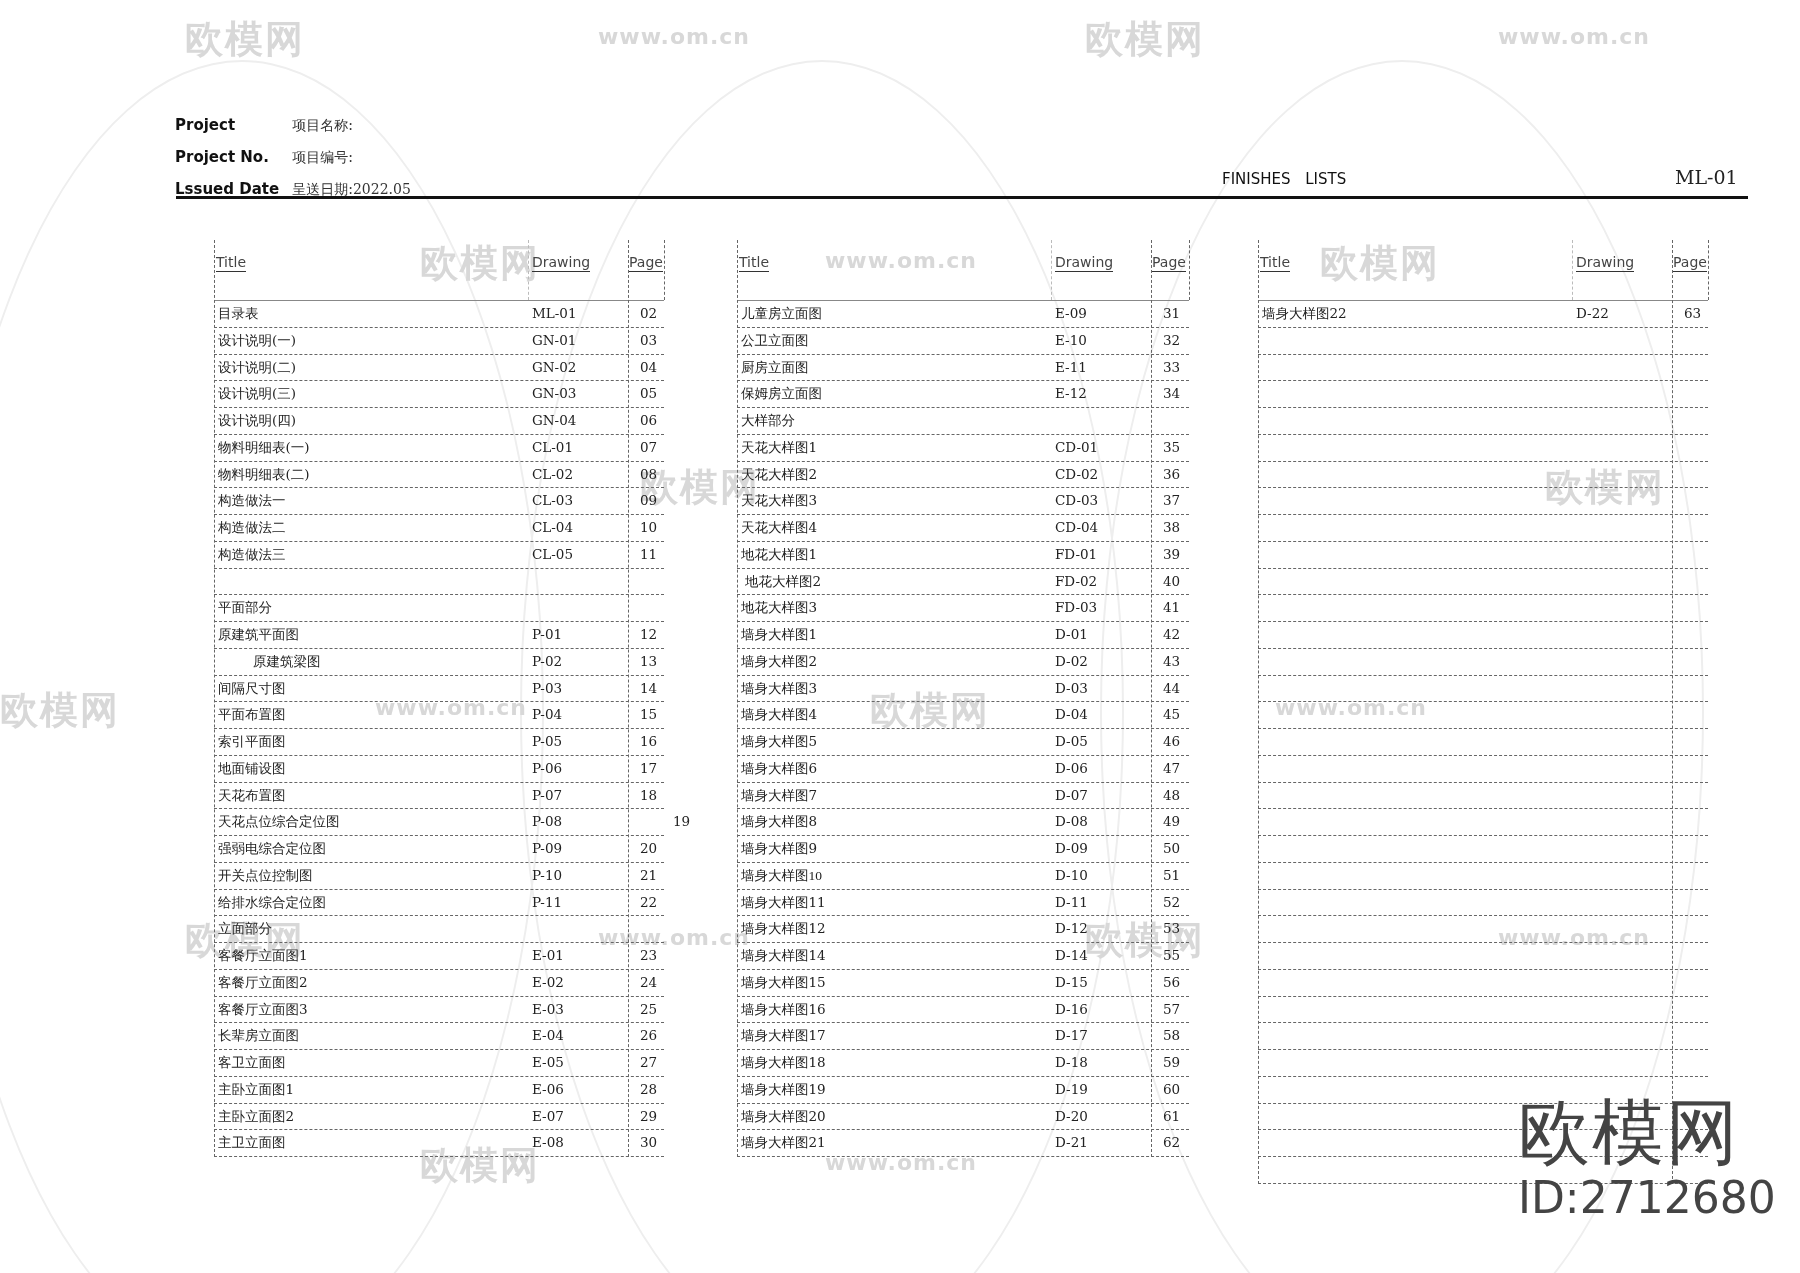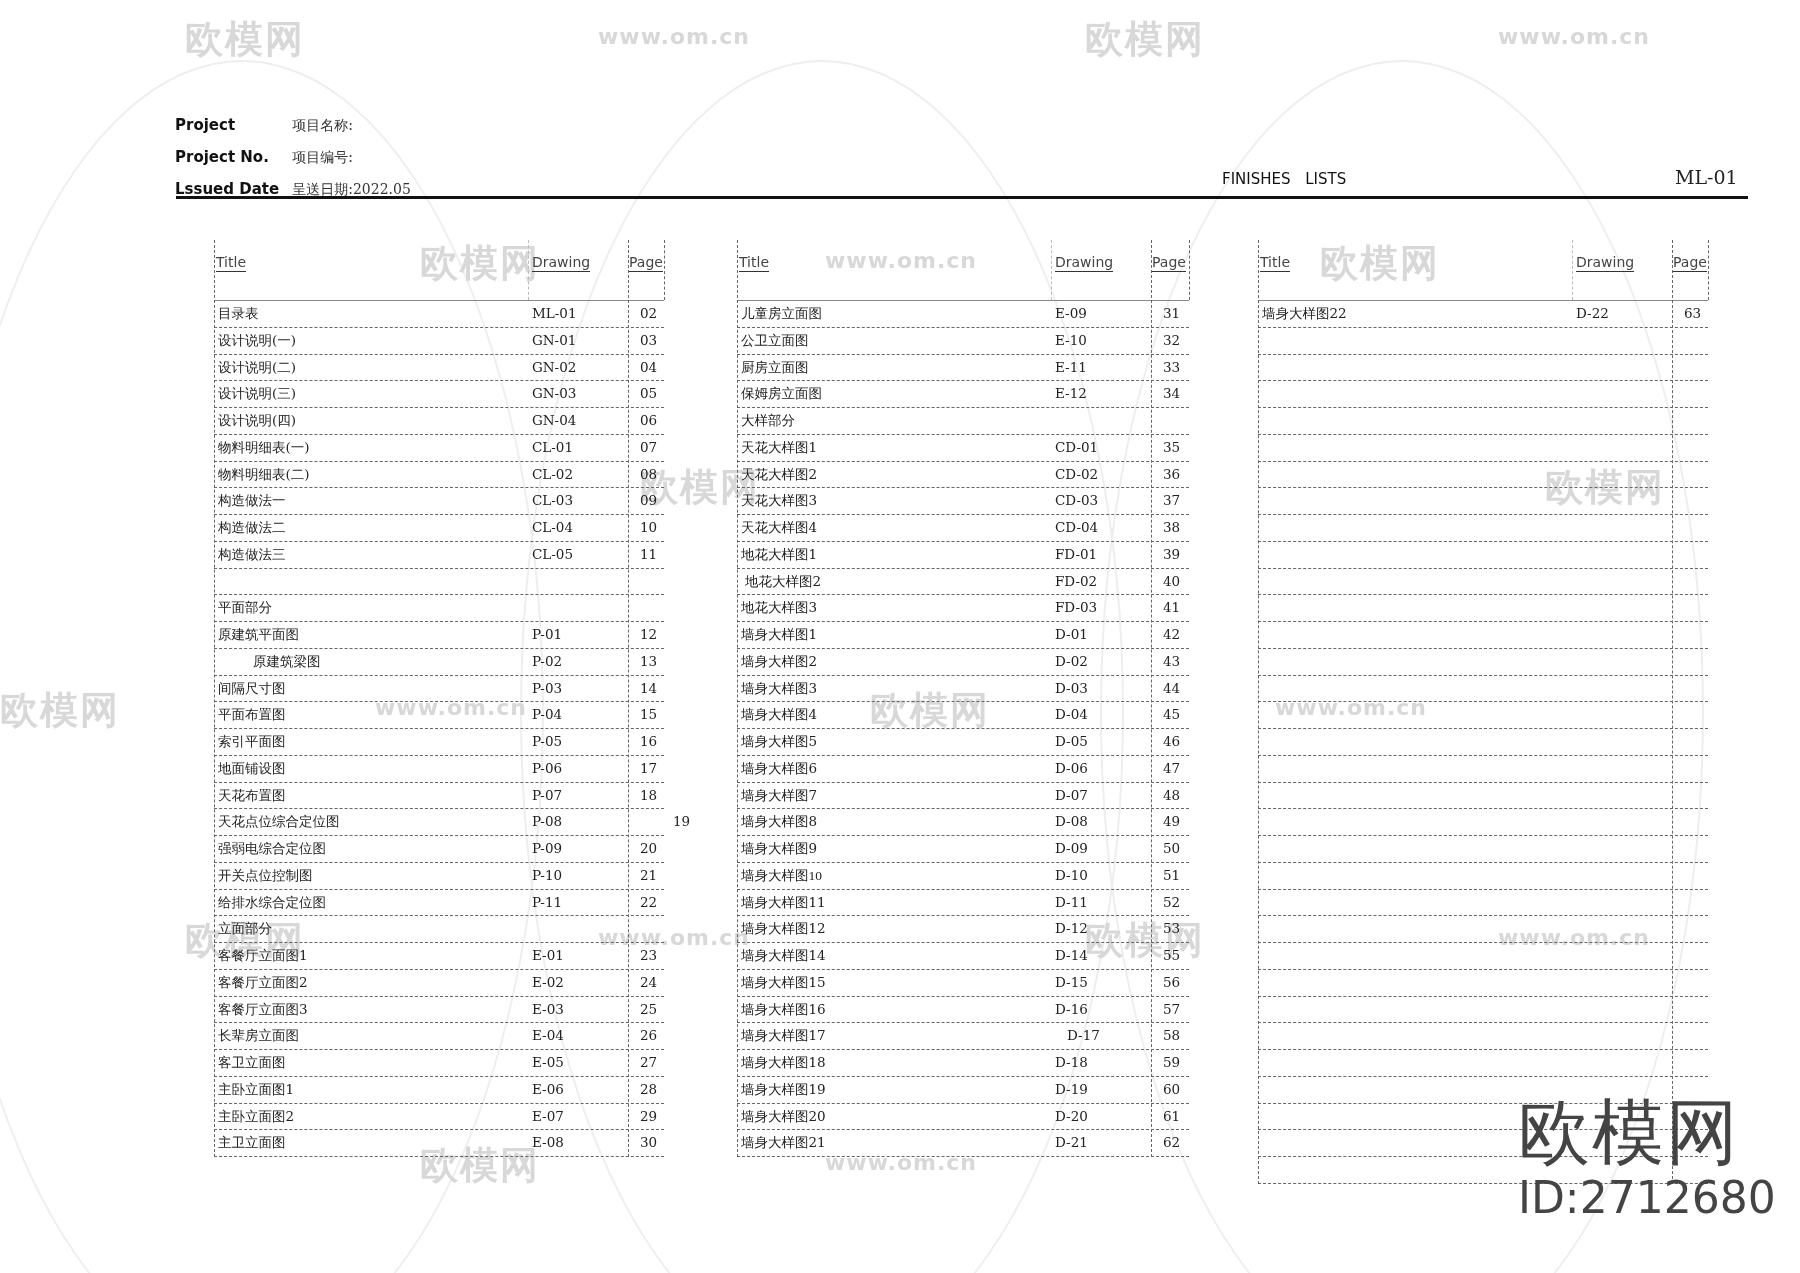--- a/index.html
+++ b/index.html
@@ -385,21 +385,21 @@
           <span style="left: 318px;">D-15</span>
           <span style="left: 426px;">56</span>
         </div>
         <div class="row">
           <span style="left: 4px;">墙身大样图16</span>
           <span style="left: 318px;">D-16</span>
           <span style="left: 426px;">57</span>
         </div>
         <div class="row">
           <span style="left: 4px;">墙身大样图17</span>
-          <span style="left: 330px; text-align: center;">D-17</span>
+          <span style="left: 318px; text-align: center;">D-17</span>
           <span style="left: 426px;">58</span>
         </div>
         <div class="row">
           <span style="left: 4px;">墙身大样图18</span>
           <span style="left: 318px;">D-18</span>
           <span style="left: 426px;">59</span>
         </div>
         <div class="row">
           <span style="left: 4px;">墙身大样图19</span>
           <span style="left: 318px;">D-19</span>

